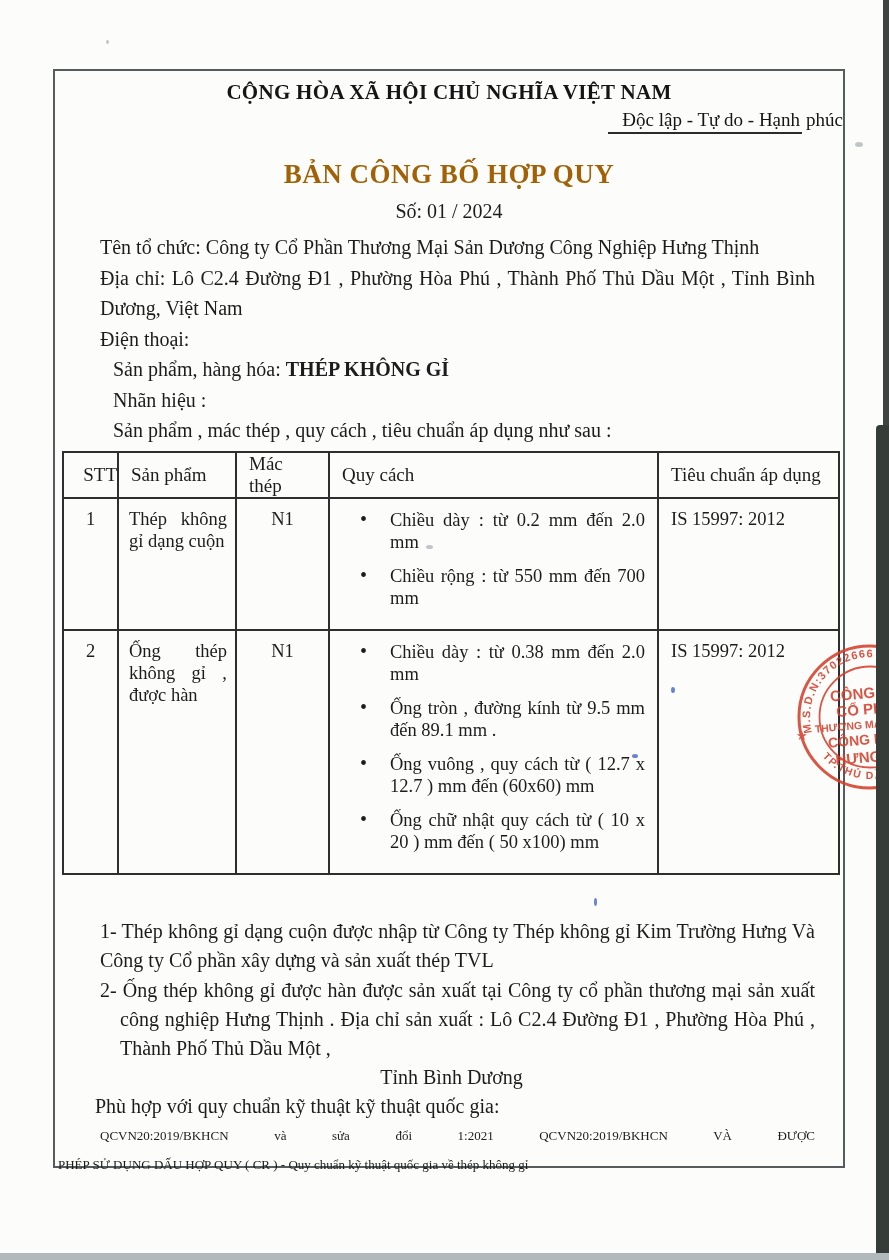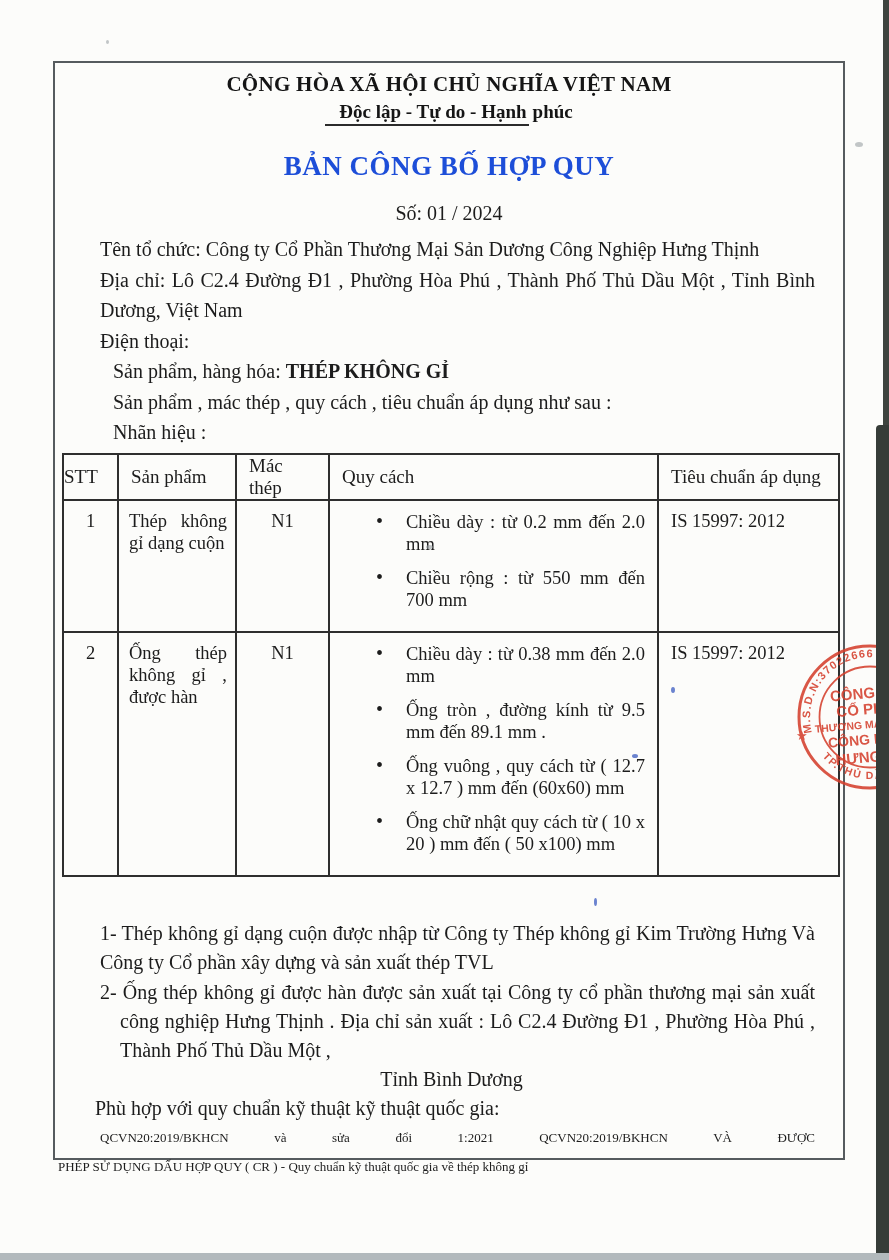--- a/index.html
+++ b/index.html
@@ -3,40 +3,40 @@
 <meta charset="utf-8">
 <style>
   html,body{margin:0;padding:0;}
   body{
     width:889px;height:1260px;position:relative;overflow:hidden;
     background:#fcfcfa;
     font-family:"Liberation Serif","DejaVu Serif",serif;
     color:#1c1c1c;
   }
   .page{
-    position:absolute;left:53px;top:61px;width:788px;height:1095px;
+    position:absolute;left:53px;top:69px;width:788px;height:1095px;
     border:2px solid #565b5e;background:transparent;
   }
   .nat{margin-top:8px;text-align:center;font-weight:bold;font-size:21px;line-height:26px;letter-spacing:.3px;color:#151515;}
-  .motto{margin-top:2px;text-align:center;font-weight:bold;font-size:19px;line-height:26px;color:#151515;}
+  .motto{margin-top:2px;text-align:right;font-weight:normal;font-size:19px;line-height:26px;color:#151515;}
   .motto .u{border-bottom:2px solid #2b2b2b;padding:0 2px 2px 14px;}
   .motto .tail{padding-left:4px;}
-  .title{margin-top:24px;text-align:center;font-weight:bold;font-size:27px;line-height:34px;letter-spacing:.5px;color:#1d4ed8;}
-  .so{margin-top:17px;text-align:center;font-size:20px;line-height:26px;}
+  .title{margin-top:24px;text-align:center;font-weight:bold;font-size:27px;line-height:34px;letter-spacing:.5px;color:#a16207;}
+  .so{margin-top:7px;text-align:center;font-size:20px;line-height:26px;}
   .content{margin:8px 28px 0 45px;width:715px;}
   .content p{margin:0;font-size:20px;line-height:30.5px;text-align:justify;}
   .content p.ind{margin-left:13px;}
   table{border-collapse:collapse;table-layout:fixed;margin:5px 0 0 7px;width:776px;}
   td,th{border:2px solid #2e2e2e;vertical-align:top;font-size:18.5px;line-height:22px;font-weight:normal;text-align:left;}
   tr.hdr th{height:40px;vertical-align:middle;padding:0 16px 0 12px;font-size:19px;}
-  tr.hdr th.c{text-align:left;padding:0;}
+  tr.hdr th.c{text-align:right;padding:0;}
   td.stt{text-align:center;padding-top:9px;height:1px;}
   td.prod{padding:9px 8px 12px 10px;text-align:justify;}
   td.mac{text-align:center;padding-top:9px;}
-  td.qc{padding:10px 12px 8px 16px;}
+  td.qc{padding:10px 12px 8px 0;}
   td.tc{padding:9px 0 0 12px;}
   .r1{height:92px;}
   .r2{height:237px;}
   .bullet{position:relative;margin:0 0 12px 60px;text-align:justify;}
   .bullet:before{content:"\2022";position:absolute;left:-30px;top:-1px;font-size:20px;}
   .notes{margin:42px 28px 0 45px;width:715px;font-size:20px;line-height:29px;}
   .notes p{margin:0;text-align:justify;}
   .notes .n2{padding-left:20px;text-indent:-20px;margin-top:1px;}
   .notes .prov{margin-left:-12px;text-align:center;font-family:Liberation Serif, serif;}
   .notes .phu{margin-left:-5px;text-align:left;}
@@ -66,22 +66,22 @@
   </div>
 
   <div class="title">BẢN CÔNG BỐ HỢP QUY</div>
   <div class="so">Số: 01 / 2024</div>
 
   <div class="content">
     <p>Tên tổ chức: Công ty Cổ Phần Thương Mại Sản Dương Công Nghiệp Hưng Thịnh</p>
     <p>Địa chỉ: Lô C2.4 Đường Đ1 , Phường Hòa Phú , Thành Phố Thủ Dầu Một , Tỉnh Bình Dương, Việt Nam</p>
     <p>Điện thoại:</p>
     <p class="ind"><span>Sản phẩm, hàng hóa: </span><b>THÉP KHÔNG GỈ</b></p>
+    <p class="ind">Nhãn hiệu :</p>
     <p class="ind">Sản phẩm , mác thép , quy cách , tiêu chuẩn áp dụng như sau :</p>
-    <p class="ind">Nhãn hiệu :</p>
   </div>
 
   <table>
     <colgroup>
       <col style="width:55px">
         <col style="width:118px">
         <col style="width:93px">
         <col style="width:329px">
         <col style="width:181px">
     </colgroup>

